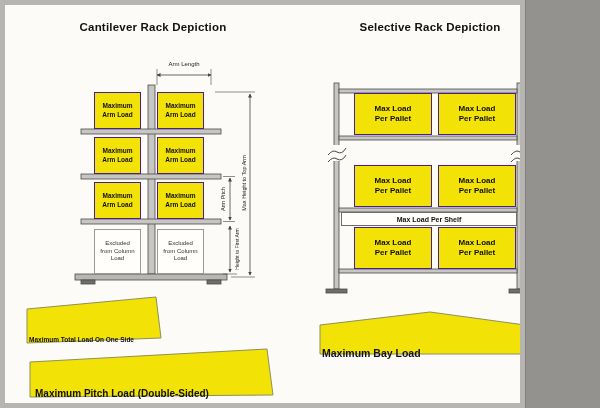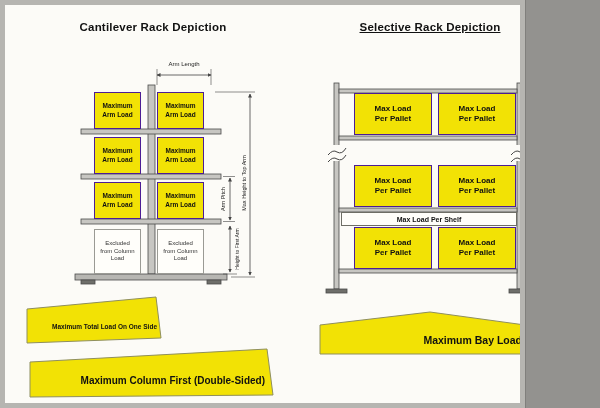--- a/index.html
+++ b/index.html
@@ -25,21 +25,21 @@
   }
   .wbox {
     position:absolute; background:#fffefa; border:1px solid #9a9a94;
     display:flex; align-items:center; justify-content:center;
     text-align:center; color:#333; white-space:pre-line; line-height:1.3;
     font-size:6px;
   }
   .lbl { position:absolute; color:#222; }
   .clbl { transform:translate(-50%,-50%); white-space:nowrap; }
   .vlbl { position:absolute; color:#222; transform:translate(-50%,-50%) rotate(-90deg); white-space:nowrap; }
-  .banner-text { position:absolute; font-weight:bold; color:#111; text-align:right; }
+  .banner-text { position:absolute; font-weight:bold; color:#111; text-align:left;margin-top:13px; }
   .shelfbar {
     position:absolute; background:#fffefa; border:1px solid #6e6e66;
     display:flex; align-items:center; justify-content:center;
     font-weight:bold; font-size:7px; color:#111;
   }
 </style>
 </head>
 <body>
 
 <div class="page">
@@ -134,23 +134,23 @@
   <div class="wbox" style="left:152px; top:224px; width:47px; height:45px;">Excluded
 from Column
 Load</div>
 
   <div class="lbl clbl" style="left:179px; top:59px; position:absolute; font-size:6px;">Arm Length</div>
   <div class="vlbl" style="left:218px; top:194px; font-size:5.5px;">Arm Pitch</div>
   <div class="vlbl" style="left:232px; top:244px; font-size:5px;">Height to First Arm</div>
   <div class="vlbl" style="left:239px; top:178px; font-size:5.5px;">Max Height to Top Arm</div>
 
   <div class="banner-text" style="left:24px; top:318px; width:128px; font-size:6.5px;">Maximum Total Load On One Side</div>
-  <div class="banner-text" style="left:30px; top:370px; width:230px; font-size:10px;">Maximum Column First (Double-Sided)</div>
+  <div class="banner-text" style="left:30px; top:370px; width:230px; font-size:10px;">Maximum Pitch Load (Double-Sided)</div>
 
-  <div class="title" style="left:325px; top:16px; width:200px;text-decoration:underline;">Selective Rack Depiction</div>
+  <div class="title" style="left:325px; top:16px; width:200px;">Selective Rack Depiction</div>
 
   <div class="ybox" style="left: 349px; top: 88px; width: 78px; height: 42px; font-size: 8px; background: rgb(242, 226, 5);">Max Load
 Per Pallet</div>
   <div class="ybox" style="left: 433px; top: 88px; width: 78px; height: 42px; font-size: 8px; background: rgb(242, 226, 5);">Max Load
 Per Pallet</div>
   <div class="ybox" style="left: 349px; top: 160px; width: 78px; height: 42px; font-size: 8px; background: rgb(242, 226, 5);">Max Load
 Per Pallet</div>
   <div class="ybox" style="left: 433px; top: 160px; width: 78px; height: 42px; font-size: 8px; background: rgb(242, 226, 5);">Max Load
 Per Pallet</div>
   <div class="ybox" style="left: 349px; top: 222px; width: 78px; height: 42px; font-size: 8px; background: rgb(242, 226, 5);">Max Load

